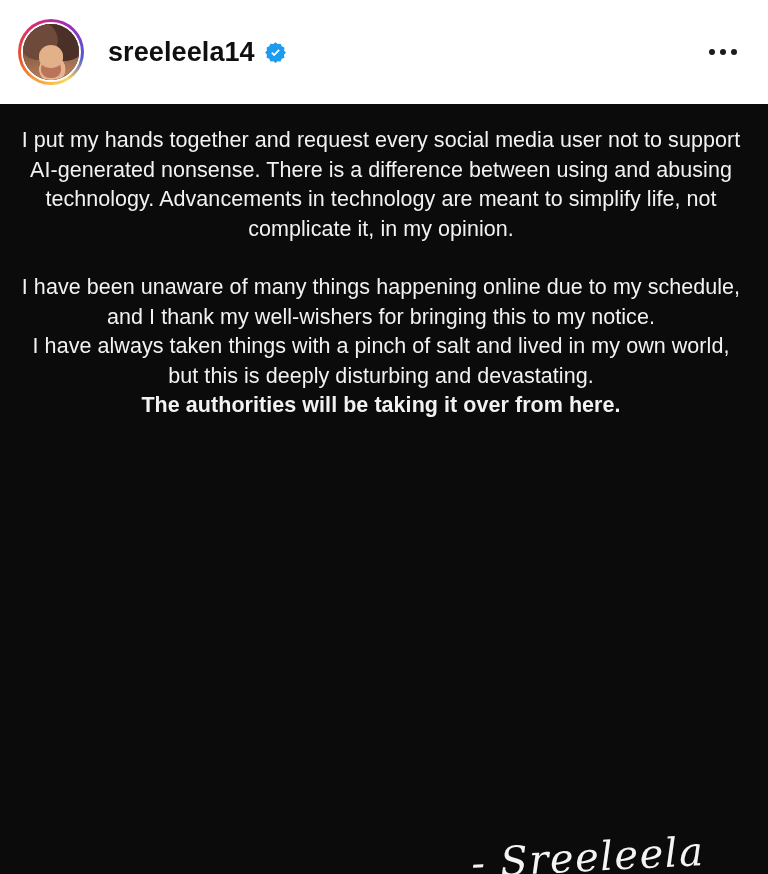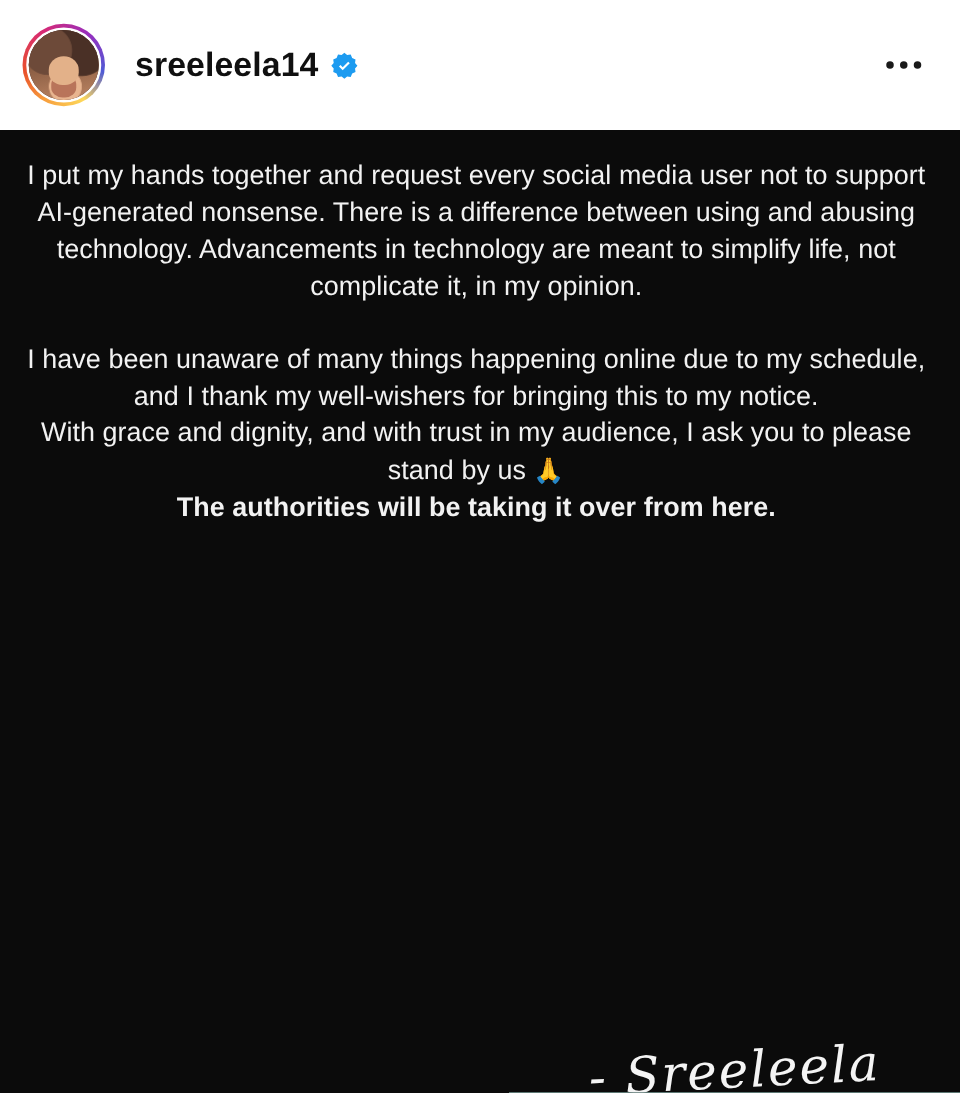--- a/index.html
+++ b/index.html
@@ -185,20 +185,20 @@
       <span></span>
       <span></span>
       <span></span>
     </div>
   </div>
 
   <div class="post-body">
     <div class="statement">
       <p class="para">I put my hands together and request every social media user not to support AI-generated nonsense. There is a difference between using and abusing technology. Advancements in technology are meant to simplify life, not complicate it, in my opinion.</p>
       <p class="para tight">I have been unaware of many things happening online due to my schedule, and I thank my well-wishers for bringing this to my notice.</p>
-      <p class="para tight"><span>With grace and dignity, and with trust in my audience, I ask you to please stand by us </span><span class="namaste">🙏</span></p>
+      <p class="para tight">I have always taken things with a pinch of salt and lived in my own world, but this is deeply disturbing and devastating.</p>
       <p class="para">The authorities will be taking it over from here.</p>
     </div>
 
     <div class="signature">- Sreeleela</div>
   </div>
 
 </div>
 
 </body></html>

